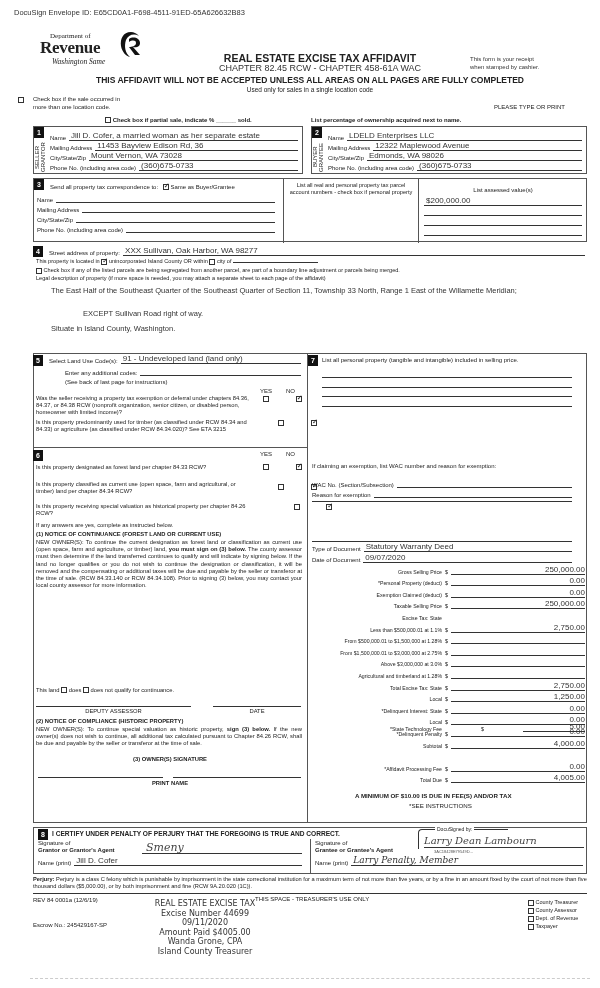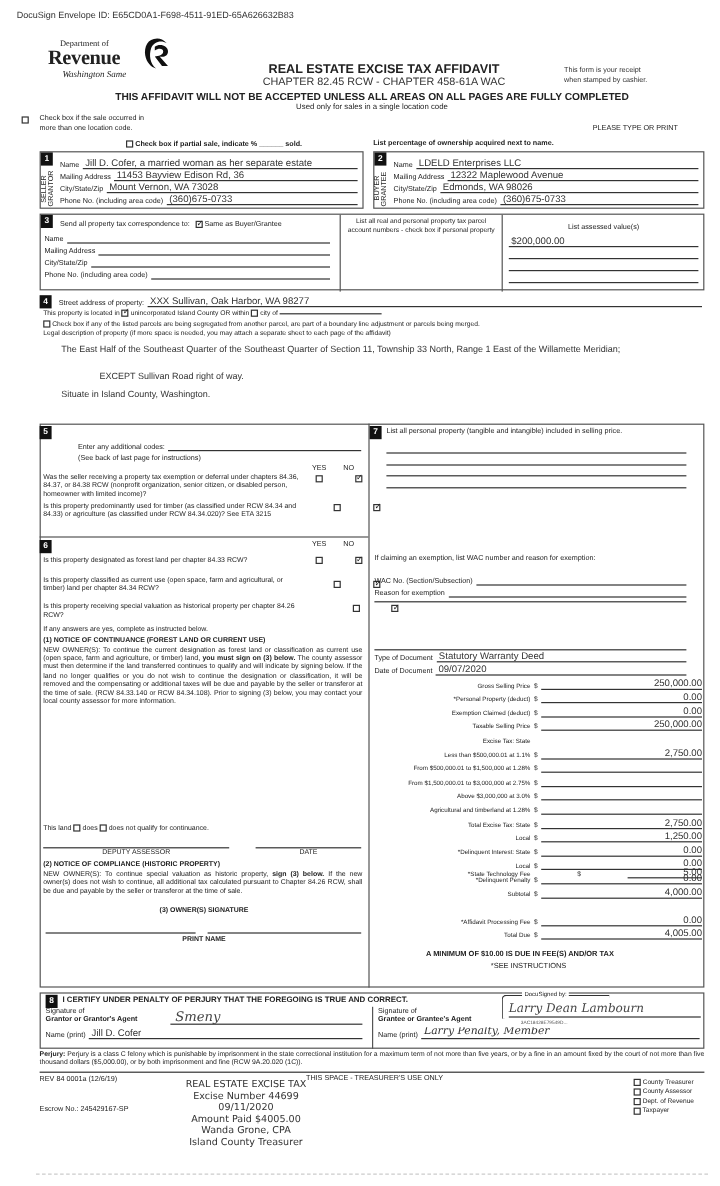--- a/index.html
+++ b/index.html
@@ -202,20 +202,26 @@
   <div class="abs legal" style="left:18px;top:40px;width:470px;">The East Half of the Southeast Quarter of the Southeast Quarter of Section 11, Township 33 North, Range 1 East of the Willamette Meridian;</div>
   <div class="abs legal" style="left:18px;top:63px;margin-left:32px;">EXCEPT Sullivan Road right of way.</div>
   <div class="abs legal" style="left:18px;top:78px;">Situate in Island County, Washington.</div>
 </div>
 
 <div class="abs box" style="left:33px;top:353px;width:554px;height:470px;"></div>
 <div class="vline" style="left:307px;top:353px;height:470px;"></div>
 
 <div class="abs" style="left:33px;top:353px;width:274px;height:94px;">
   <div class="abs secnum" style="left:0;top:2px;">5</div>
+  <div class="abs" style="left:16px;top:1px;width:252px;">
+    <div class="field-row">
+        <span class="lbl">Select Land Use Code(s):</span>
+        <span class="val">91 - Undeveloped land (land only)</span>
+      </div>
+  </div>
   <div class="abs" style="left:32px;top:13px;width:236px;">
     <div class="field-row">
         <span class="lbl">Enter any additional codes:</span>
         <span class="val"></span>
       </div>
   </div>
   <div class="abs small" style="left:32px;top:26px;">(See back of last page for instructions)</div>
   <div class="abs small" style="left:227px;top:35px;">YES</div>
   <div class="abs small" style="left:253px;top:35px;">NO</div>
   <div class="abs q" style="left:3px;top:42px;width:216px;">Was the seller receiving a property tax exemption or deferral under chapters 84.36, 84.37, or 84.38 RCW (nonprofit organization, senior citizen, or disabled person, homeowner with limited income)?</div>

